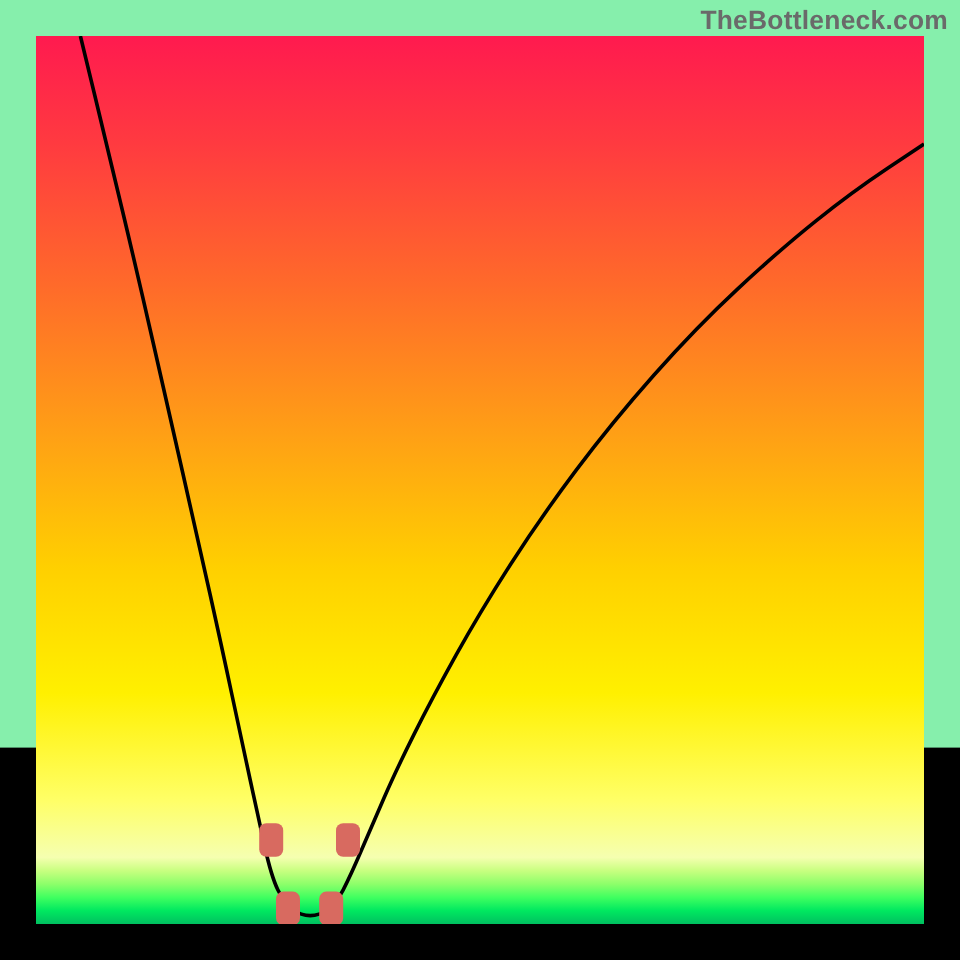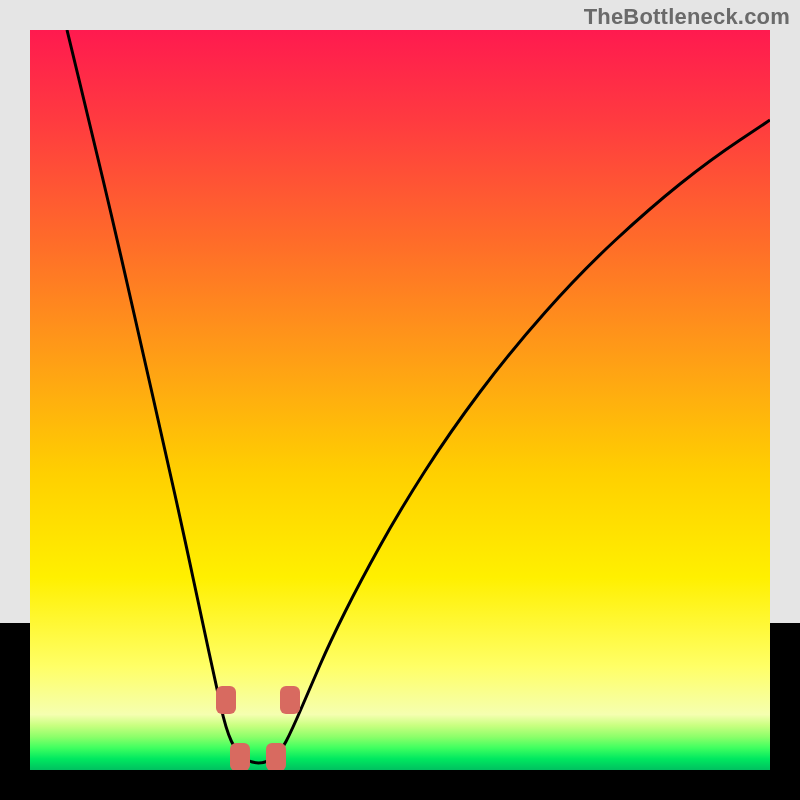--- a/index.html
+++ b/index.html
@@ -9,21 +9,21 @@
     height: 800px;
     background: #000;
     overflow: hidden;
   }
   .frame {
     position: absolute;
     left: 0;
     top: 0;
     width: 800px;
     height: 623px;
-    background: #e5e5e5;
+    background: #86efac;
   }
   .plot-area {
     position: absolute;
     left: 30px;
     top: 30px;
     width: 740px;
     height: 740px;
     background: linear-gradient(to bottom,
       #ff1a4f 0%,
       #ff3a40 12%,

